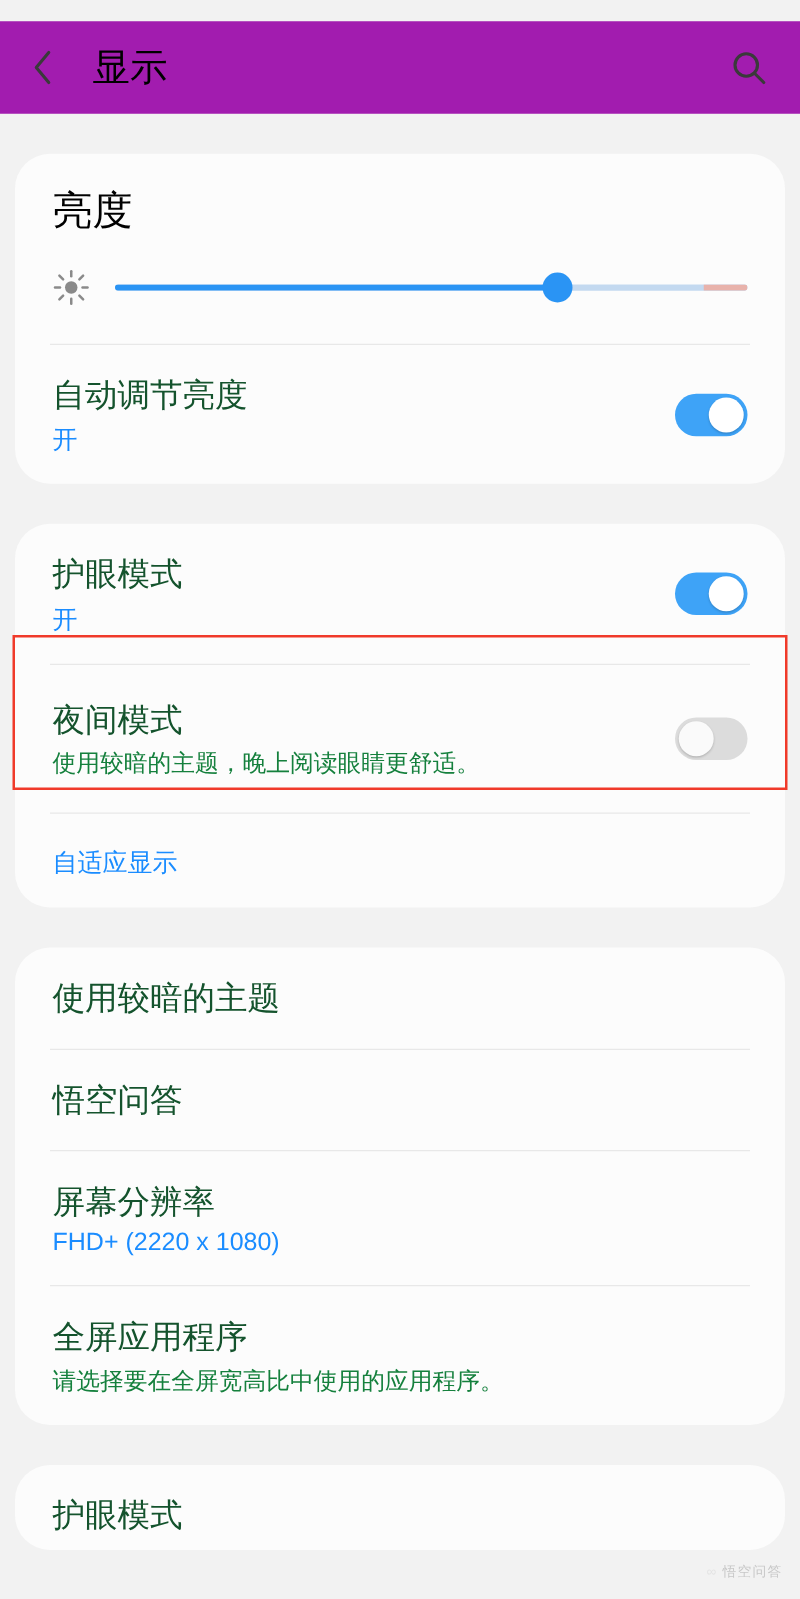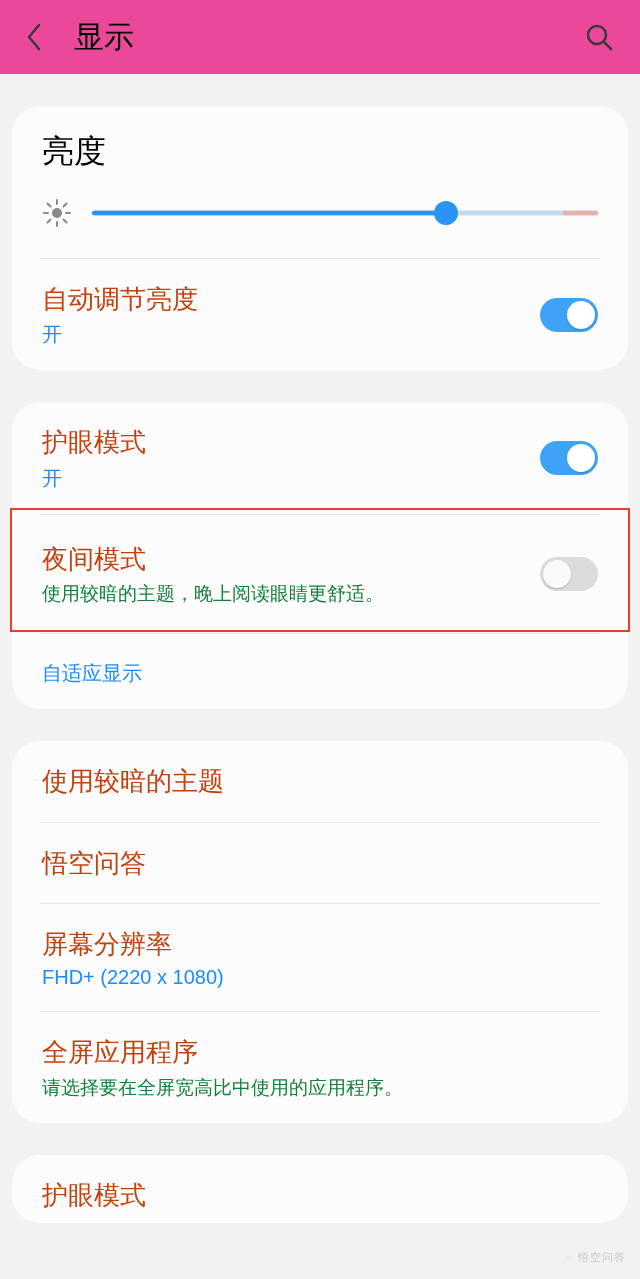--- a/index.html
+++ b/index.html
@@ -11,24 +11,25 @@
     body {
       width: 640px;
       height: 1279px;
       background: #f2f2f2;
       font-family: -apple-system, "Helvetica Neue", Arial, sans-serif;
       overflow: hidden;
       position: relative;
     }
     .header {
       height: 74px;
-      background: #ec4899;
+      background: #a21caf;
       display: flex;
       align-items: center;
       padding: 0 24px;
+      margin-top: 17px;
     }
     .back-btn {
       width: 20px;
       height: 34px;
       display: flex;
       align-items: center;
       justify-content: center;
       margin-right: 30px;
       cursor: pointer;
     }
@@ -69,21 +70,21 @@
     }
     .row {
       display: flex;
       align-items: center;
       justify-content: space-between;
       cursor: pointer;
     }
     .row-text { flex: 1; }
     .row-title {
       font-size: 26px;
-      color: #c2410c;
+      color: #14532d;
       line-height: 1.4;
     }
     .row-sub {
       font-size: 20px;
       margin-top: 4px;
     }
     .sub-blue { color: #1a8cff; }
     .sub-gray { color: #15803d; }
     .sub-small { font-size: 19px; }
 

